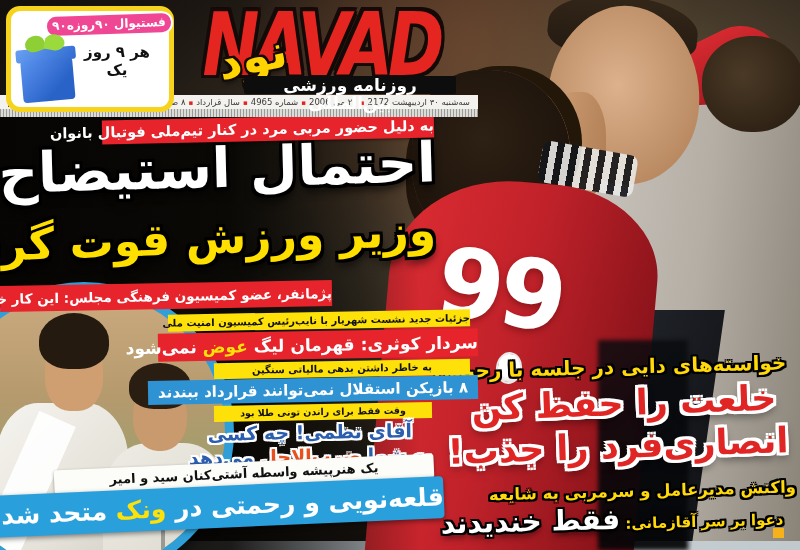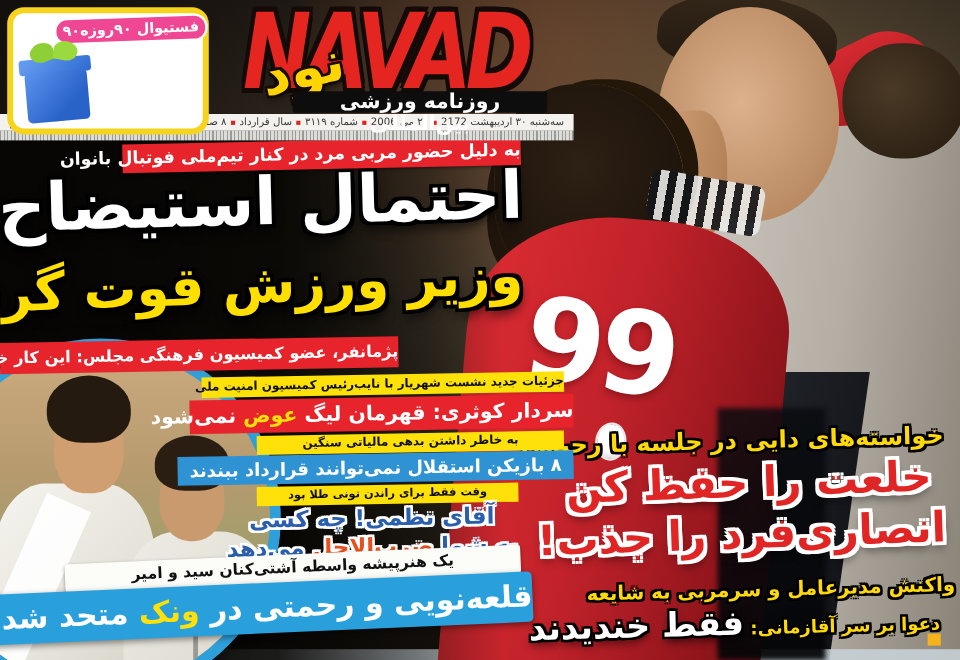--- a/index.html
+++ b/index.html
@@ -213,27 +213,28 @@
 
   <div class="promo-box">
     <div class="promo-banner rtl">فستیوال ۹۰روزه۹۰</div>
     <div class="gift-icon">
       <div class="gift-ribbon"></div>
       <div class="gift-lid"></div>
       <div class="gift-body"></div>
       <div class="gift-bow-l"></div>
       <div class="gift-bow-r"></div>
     </div>
+    <div class="promo-line1">هر ۹ روز یک</div>
   </div>
 
   <div class="masthead-logo">NAVAD</div>
   <div class="logo-fa">نود</div>
   <div class="tagline-bar">روزنامه ورزشی بین‌المللی</div>
   <div class="dateline">
-    <span class="dl-item">سه‌شنبه ۳۰ اردیبهشت 2172</span><span class="dl-item">۲۰ می 2006</span><span class="dl-item">شماره ۳۱۱۹</span><span class="dl-item">سال قرارداد</span><span class="dl-item">۸ صفحه</span><span class="dl-item">۱۰۰۰ تومان</span>
+    <span class="dl-item">سه‌شنبه ۳۰ اردیبهشت 2172</span><span class="dl-item">۲۰ می 2006</span><span class="dl-item">شماره 4965</span><span class="dl-item">سال قرارداد</span><span class="dl-item">۸ صفحه</span><span class="dl-item">۱۰۰۰ تومان</span>
     <div class="barcode-icon"></div>
   </div>
   <div class="hatch-strip"></div>
 
   <div class="banner-condition rtl">به دلیل حضور مربی مرد در کنار تیم‌ملی فوتبال بانوان</div>
   <div class="headline-white rtl">احتمال استیضاح</div>
   <div class="headline-yellow rtl">وزیر ورزش قوت گرفت!</div>
   <div class="strip-mp rtl">پژمانفر، عضو کمیسیون فرهنگی مجلس: این کار خلاف است</div>
 
   <div class="kicker-shahriar rtl">جزئیات جدید نشست شهریار با نایب‌رئیس کمیسیون امنیت ملی</div>

